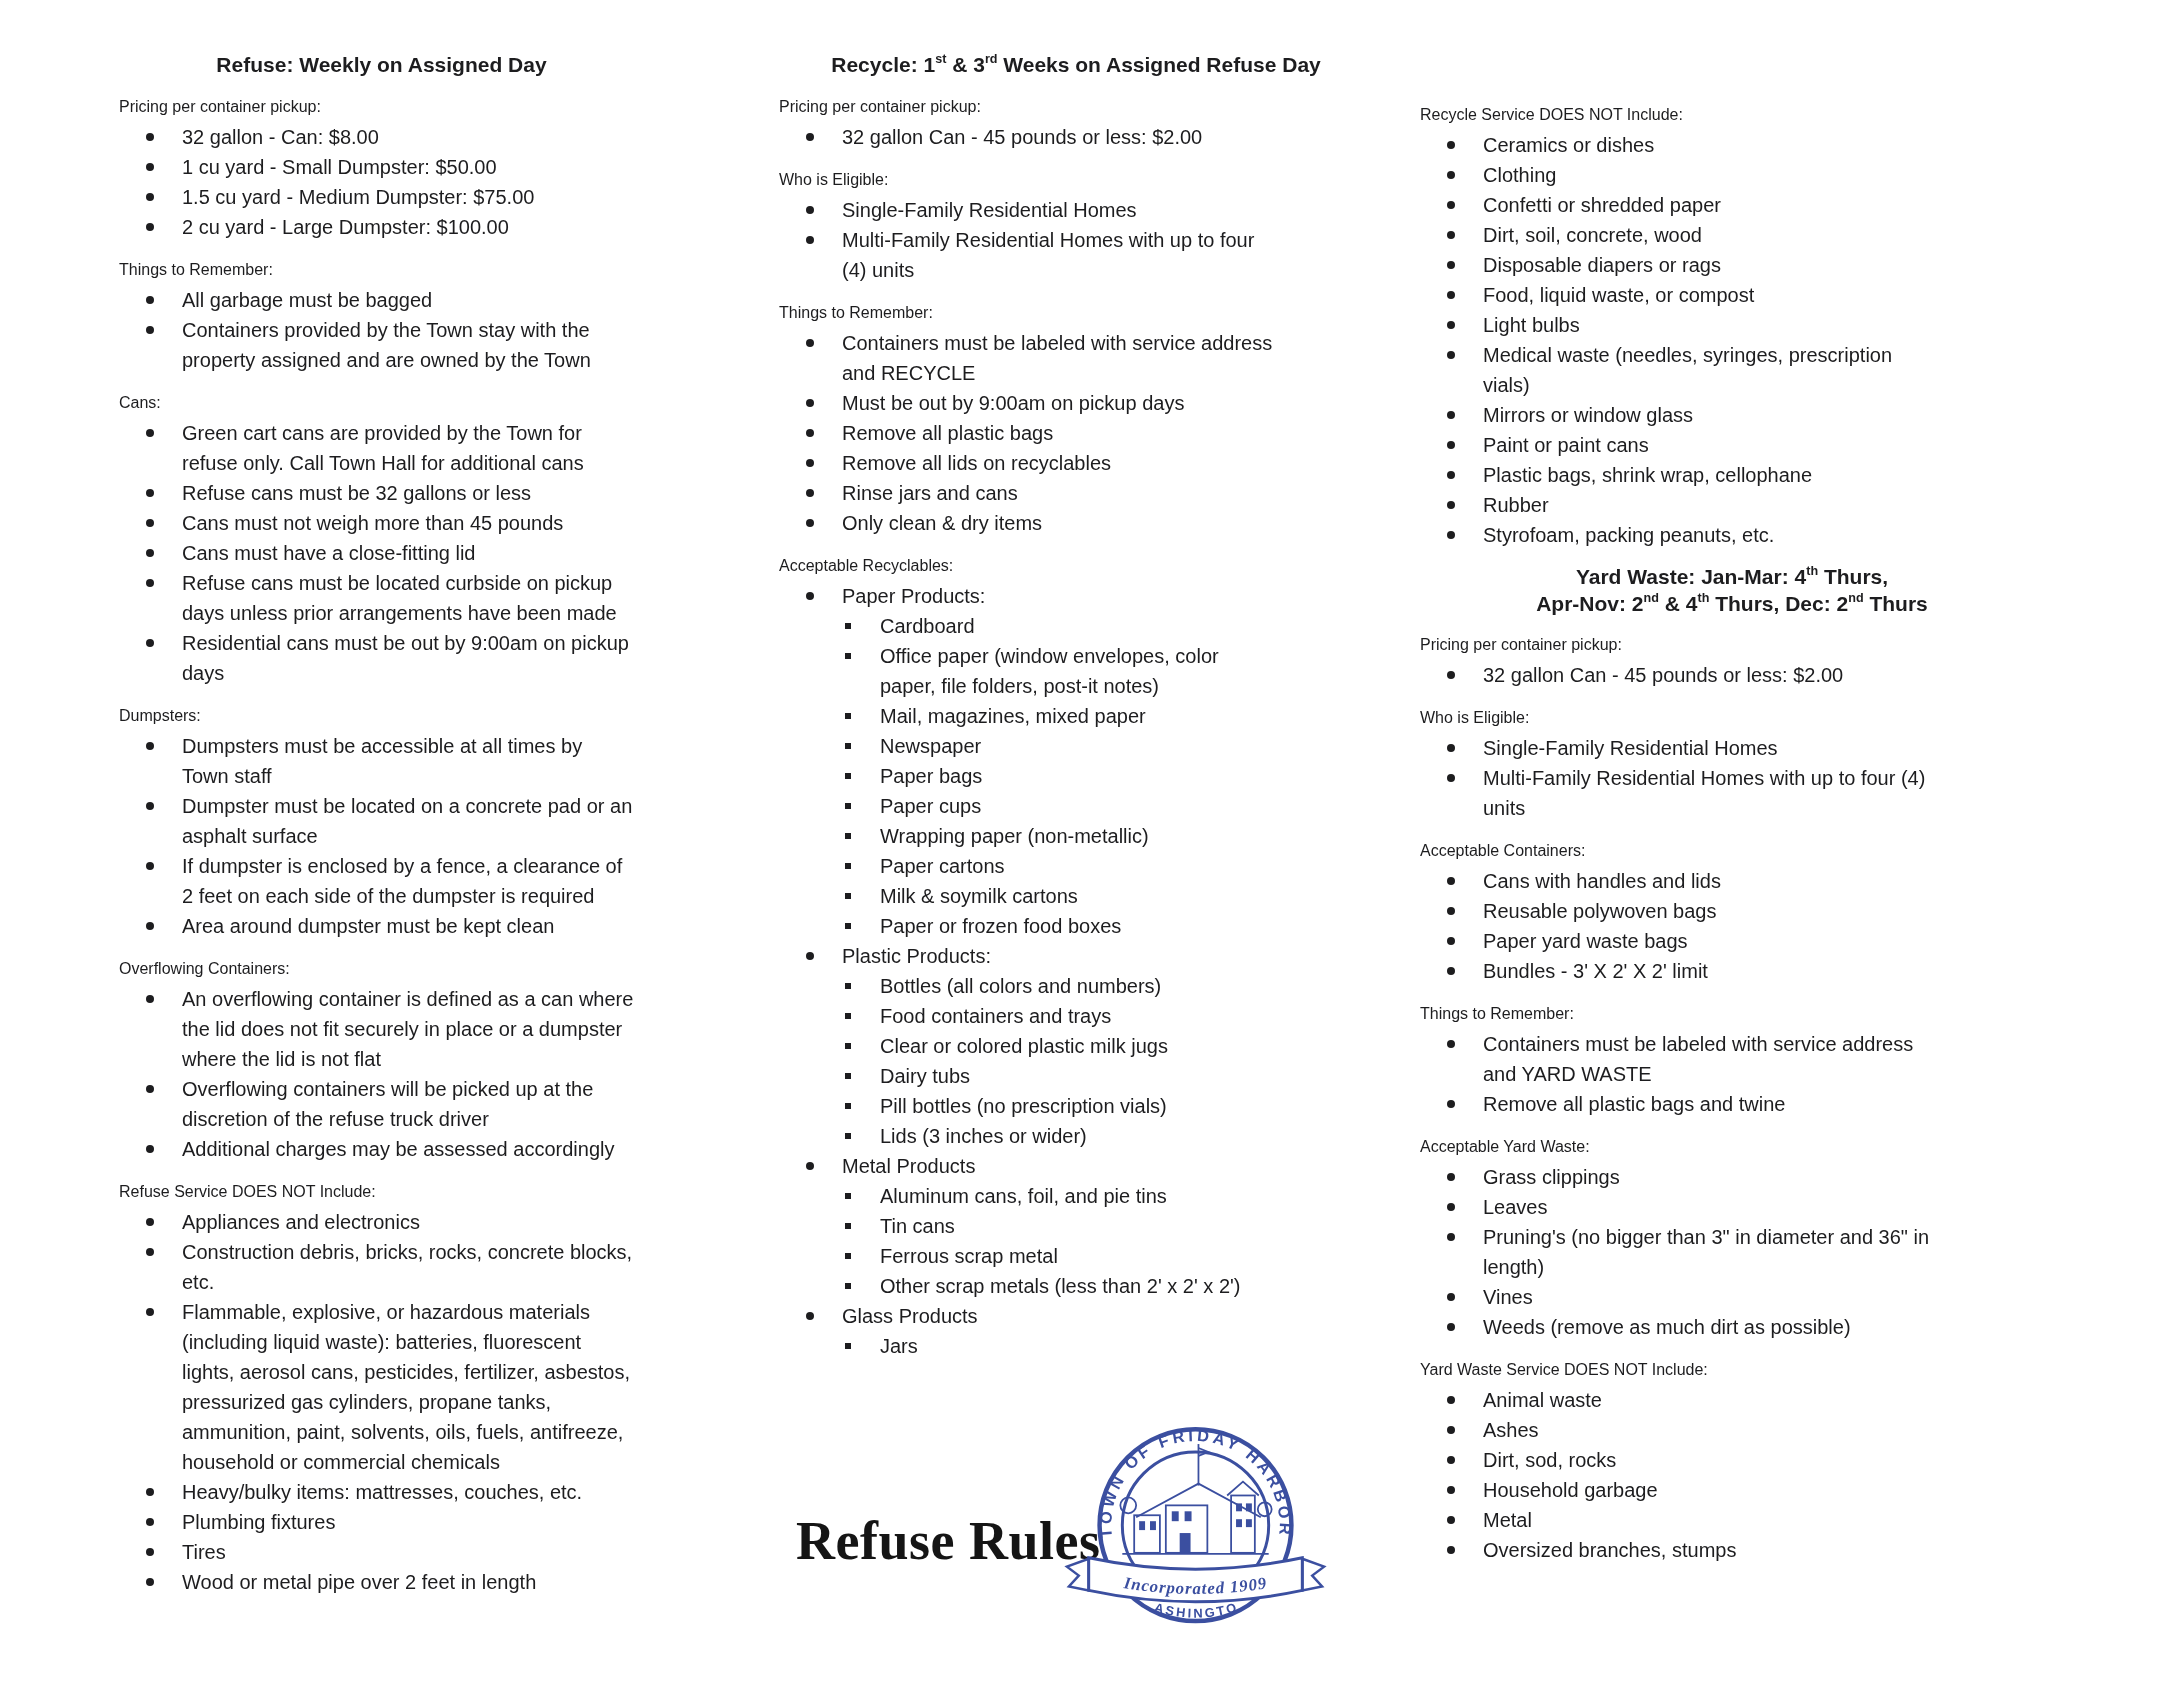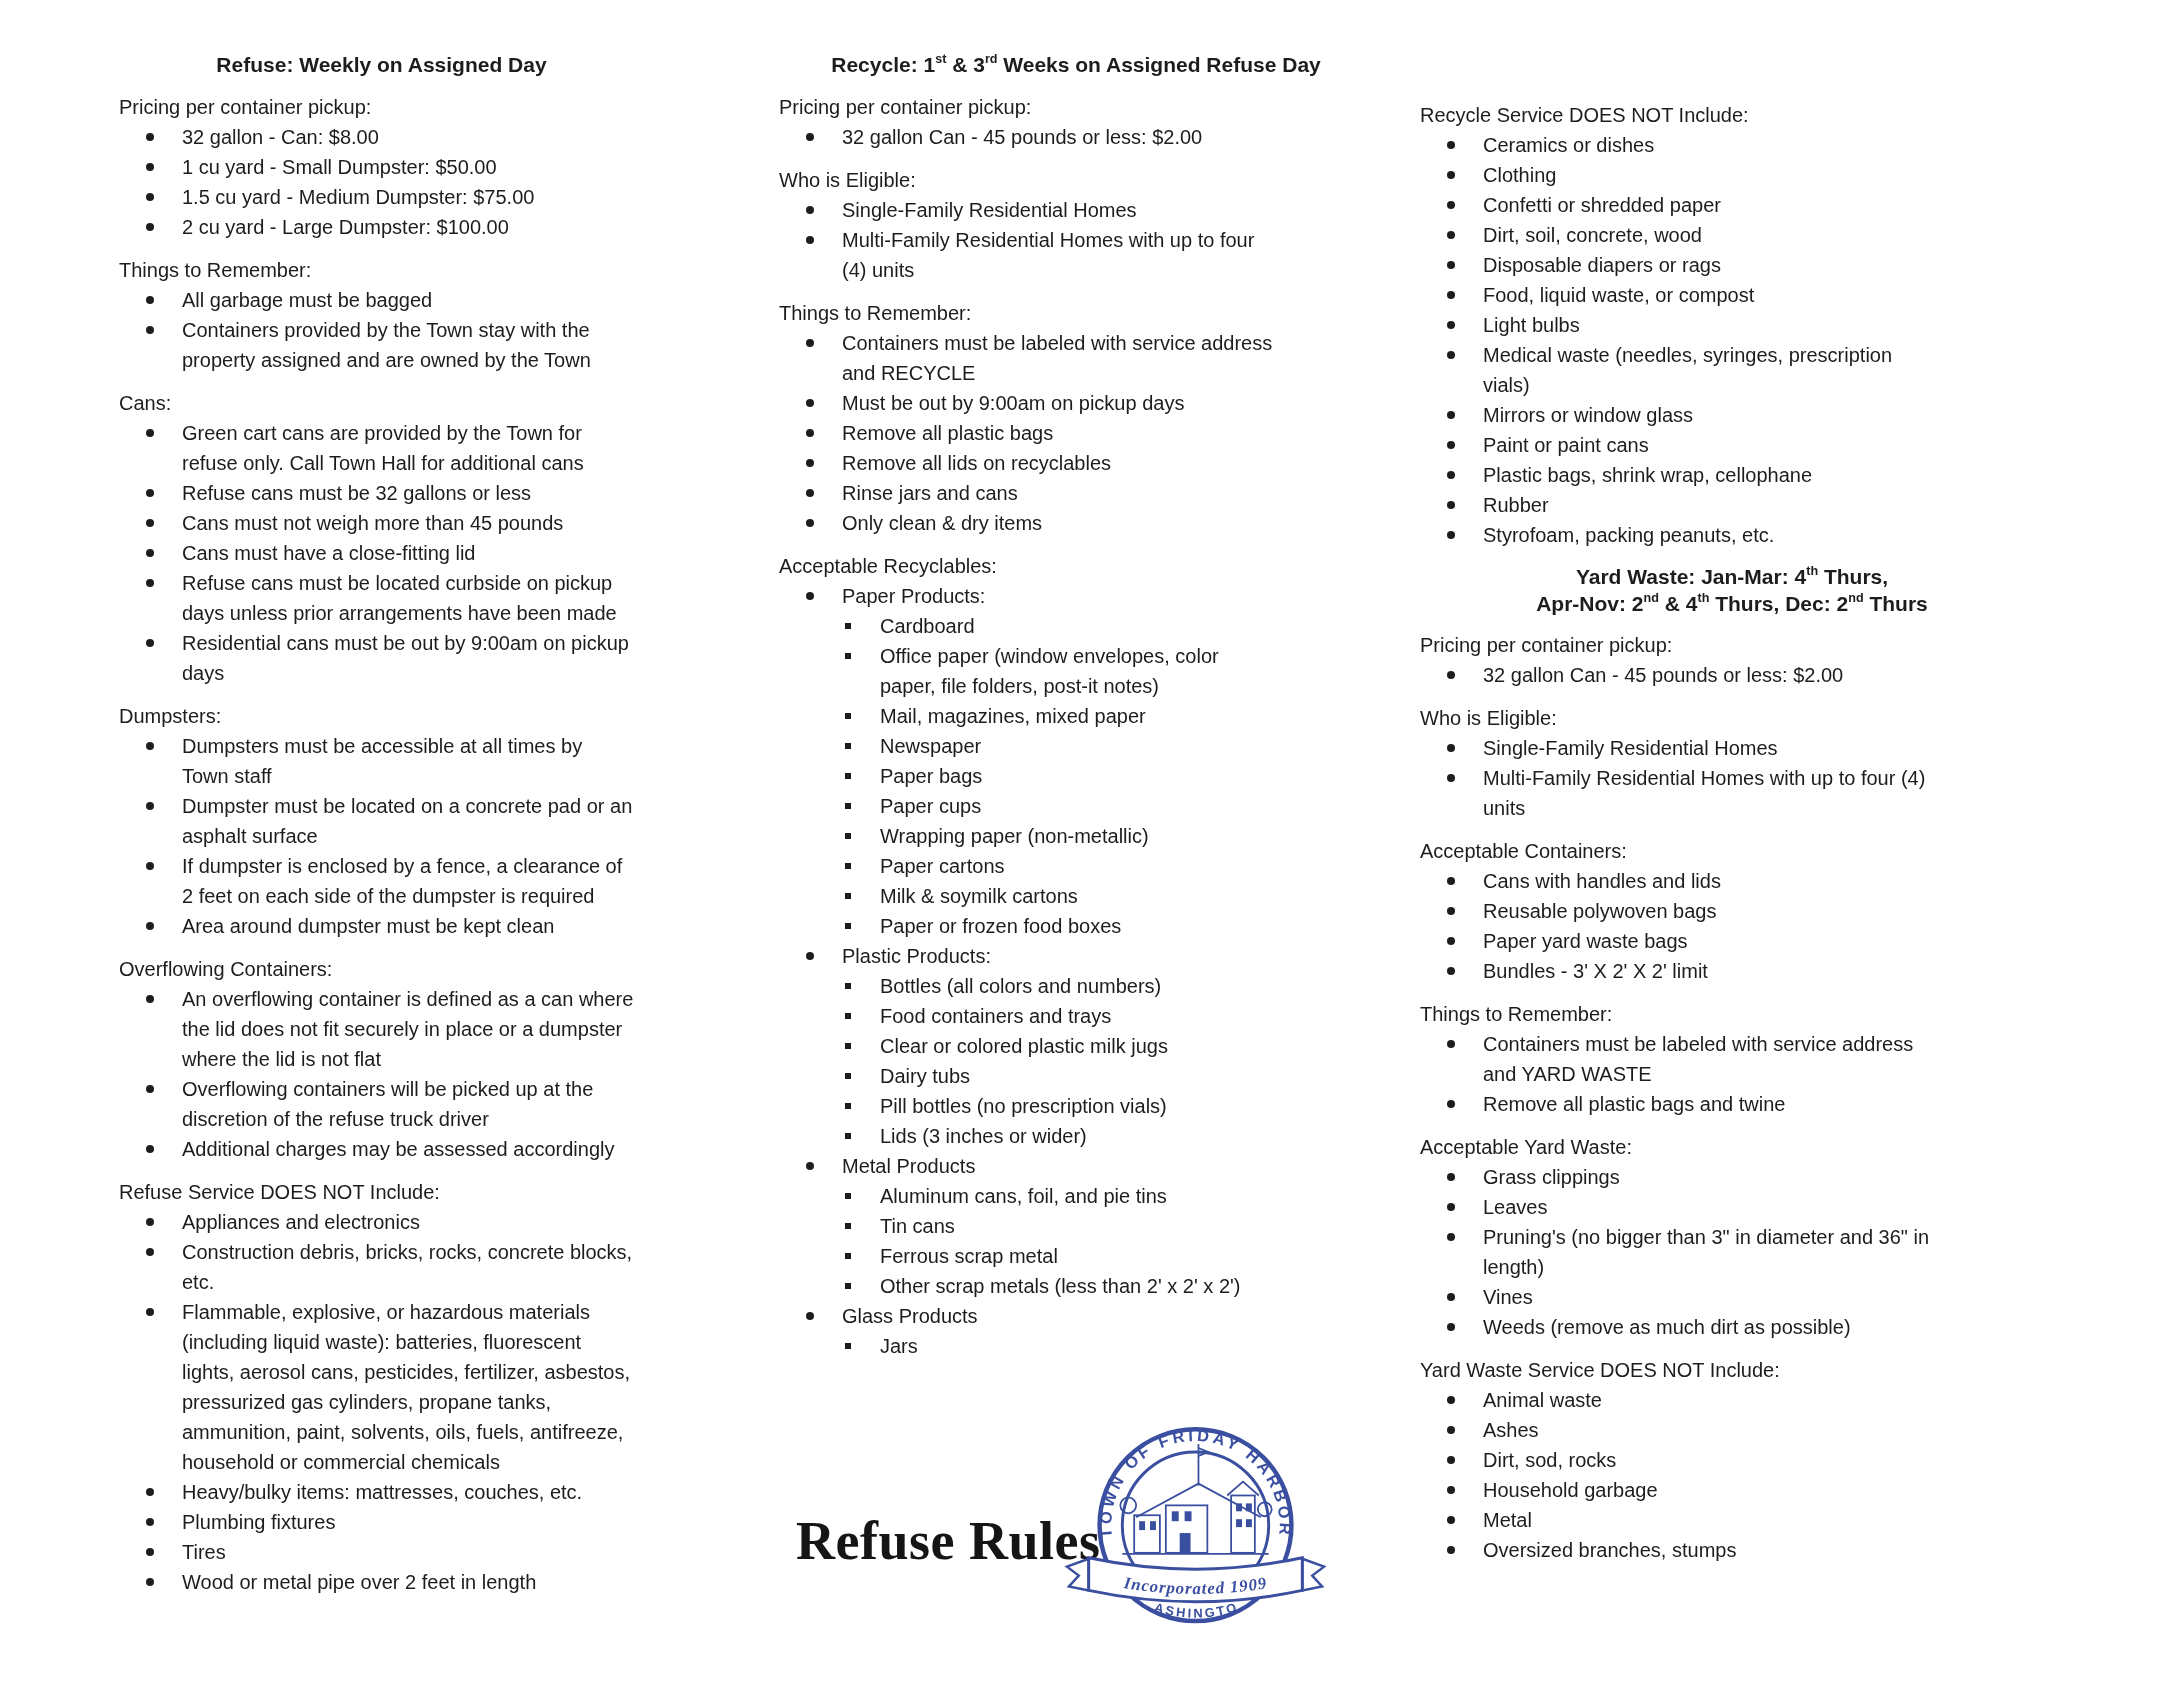--- a/index.html
+++ b/index.html
@@ -22,21 +22,21 @@
   .col-header{
     font-weight:bold;font-size:21px;line-height:28px;text-align:center;
     margin-bottom:6px;
   }
   .mid-header{
     font-weight:bold;font-size:21px;line-height:27px;text-align:center;
     margin-top:17px;
   }
   sup{font-size:0.60em;position:relative;top:-0.10em;vertical-align:super;line-height:0;}
 
-  .label{font-size:20px;line-height:30px;}
+  .label{font-size:16px;line-height:30px;}
   ul.blist{margin:0;padding:0;list-style:none;font-size:20px;line-height:30px;}
   #col1 ul.blist{width:515px;}
   #col2 ul.blist{width:495px;}
   #col3 ul.blist{width:517px;}
   li{position:relative;}
   li.l1{padding-left:63px;}
   li.l1::before{
     content:"";position:absolute;left:27px;top:11px;width:8px;height:8px;
     border-radius:50%;background:var(--ink);
   }

